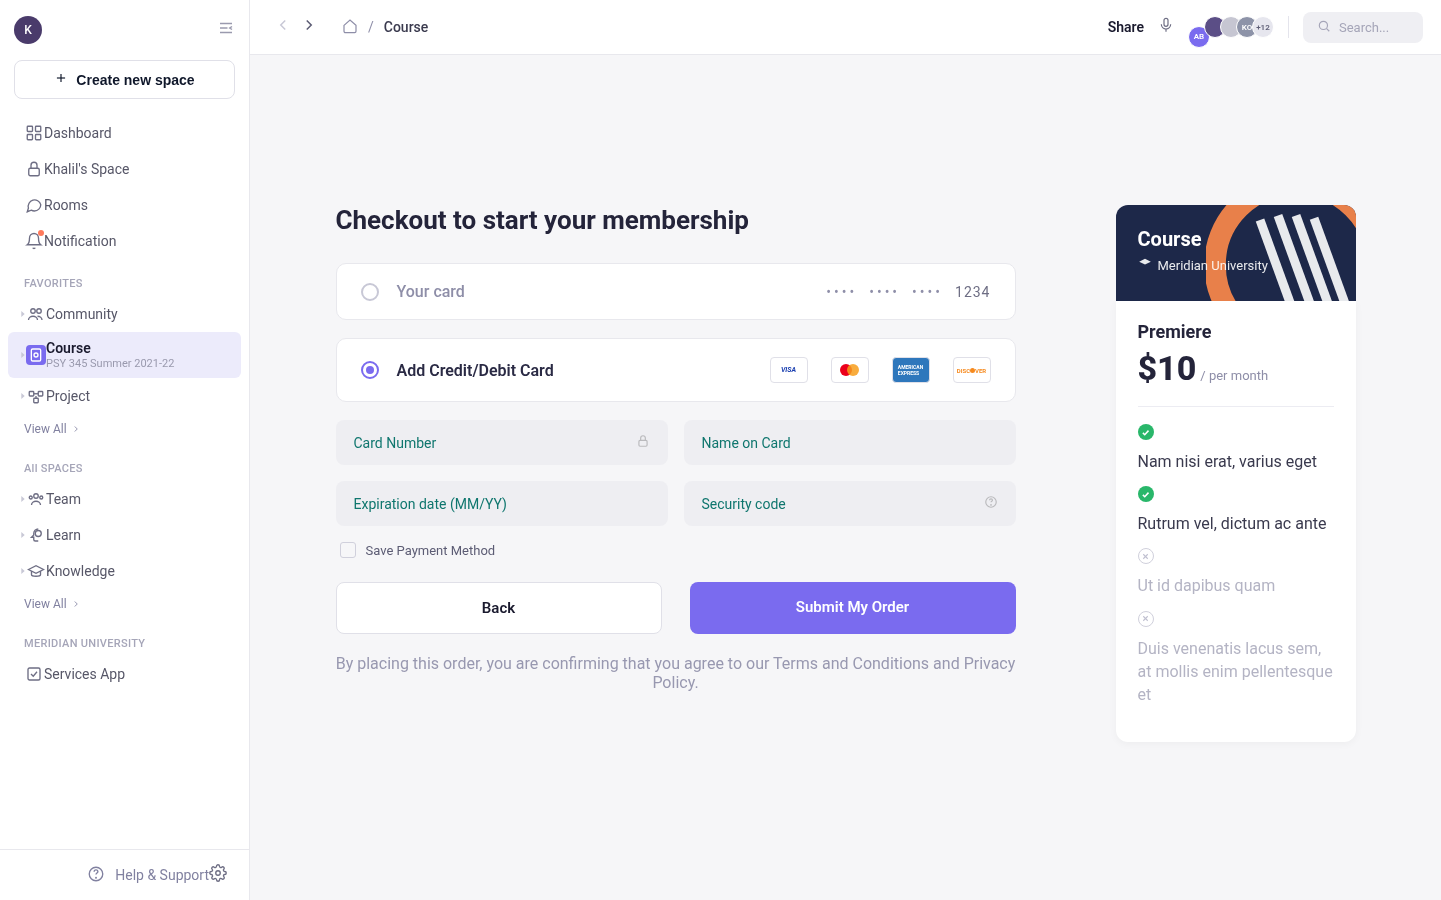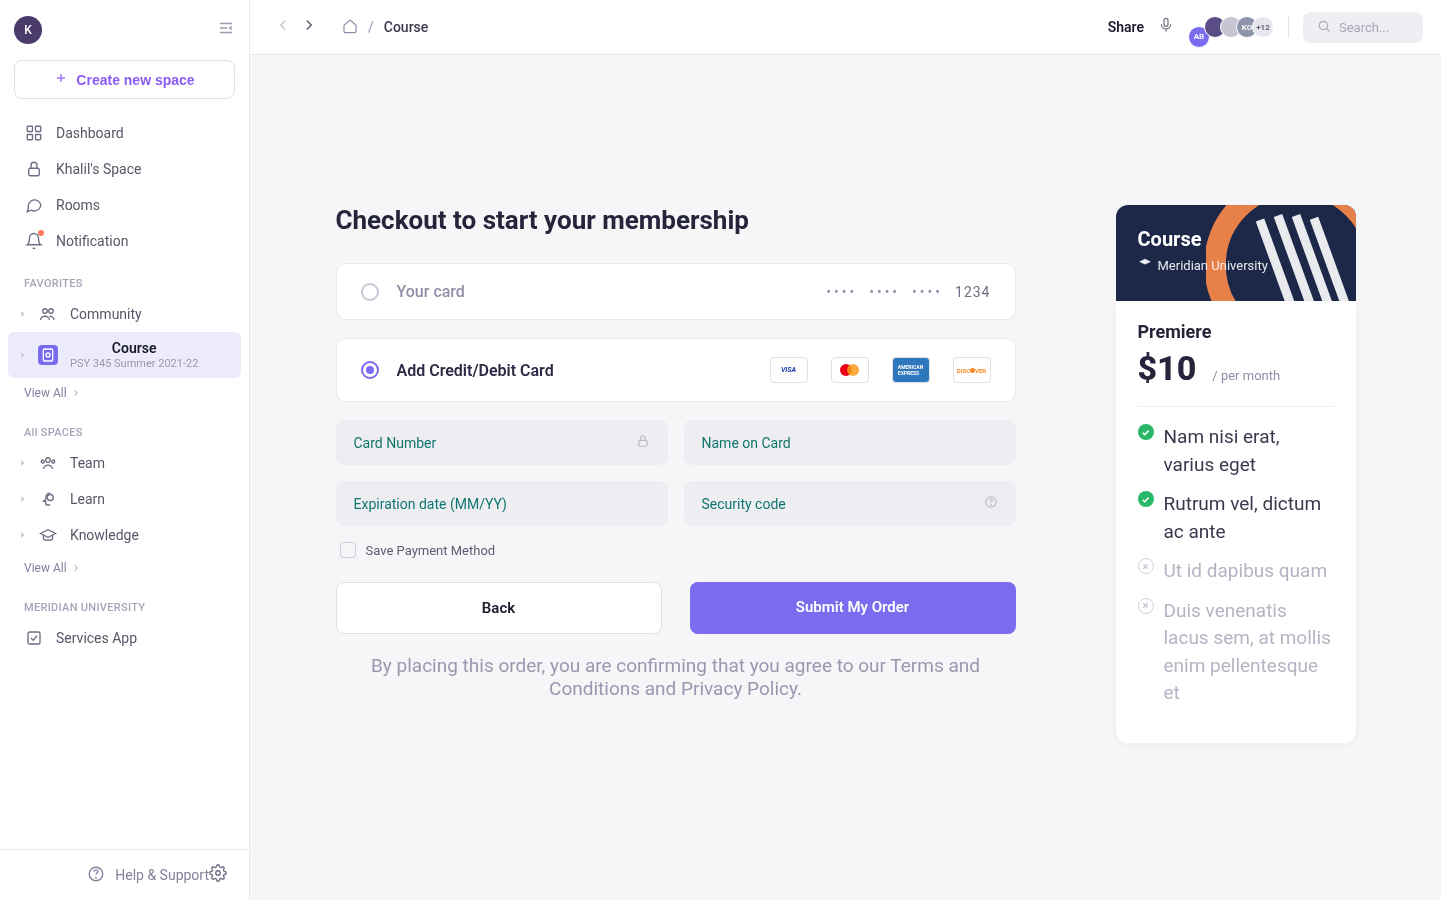--- a/index.html
+++ b/index.html
@@ -47,38 +47,36 @@
       padding: 10px 0;
       border: 1px solid #e0e0e8;
       border-radius: 8px;
       background: #fff;
       display: flex;
       align-items: center;
       justify-content: center;
       gap: 8px;
       font-size: 14px;
       font-weight: 600;
-      color: #8b5cf6;
+      color: #0f172a;
       cursor: pointer;
     }
     .side-scroll {
       flex: 1;
       overflow-y: auto;
       padding: 0 8px;
     }
     .nav-item {
       display: flex;
       align-items: center;
-      gap: 12px;
       padding: 8px 16px;
       border-radius: 6px;
       color: #575768;
       font-size: 14px;
       cursor: pointer;
-      text-align: center;
     }
     .nav-item.active {
       background: #ecebfb;
       color: #1a1a2e;
       font-weight: 600;
     }
     .nav-item-sub {
       font-size: 11px;
       font-weight: 400;
       color: #9a9aae;
@@ -292,21 +290,21 @@
       padding: 16px 0;
       border-radius: 8px;
       font-size: 15px;
       font-weight: 600;
       text-align: center;
       cursor: pointer;
     }
     .btn-ghost { background: #fff; border: 1px solid #e0e0e8; color: #1a1a2e; }
     .btn-primary { background: #7a6bef; color: #fff; }
     .disclaimer {
-      font-size: 19px;
+      font-size: 16px;
       color: #9898b0;
       text-align: center;
     }
     
     .plan-col { width: 240px; }
     .plan-header {
       background: #1d2849;
       border-radius: 12px 12px 0 0;
       padding: 22px 22px;
       color: #fff;
@@ -325,28 +323,29 @@
       display: flex; align-items: center; gap: 6px;
       position: relative; z-index: 1;
     }
     .plan-body {
       background: #fff;
       border-radius: 0 0 12px 12px;
       padding: 20px 22px 24px;
       box-shadow: 0 2px 8px rgba(0,0,0,0.04);
     }
     .plan-tier { font-size: 18px; font-weight: 700; color: #24243a; margin-bottom: 6px; }
-    .plan-price { display: flex; align-items: baseline; gap: 16px; margin-bottom: 18px; }
+    .plan-price { display: flex; align-items: baseline; gap: 4px; margin-bottom: 18px; }
     .plan-amount { font-size: 34px; font-weight: 800; color: #24243a; }
     .plan-period { font-size: 13px; color: #8e8ea8; }
     .plan-div { height: 1px; background: #ececf2; margin-bottom: 16px; }
     .plan-feat {
       display: flex; align-items: flex-start; gap: 10px;
-      font-size: 19px; color: #3a3a4e; margin-bottom: 12px;
+      font-size: 16px; color: #3a3a4e; margin-bottom: 12px;
       line-height: 1.45;
+      flex-direction: column;
     }
     .plan-feat.disabled { color: #b4b4c4; }
     .feat-icon {
       width: 16px; height: 16px; border-radius: 50%;
       display: flex; align-items: center; justify-content: center;
       flex-shrink: 0;
       margin-top:1px;
     }
     .feat-icon.ok { background: #29b76a; color: #fff; }
     .feat-icon.no { border: 1.5px solid #d0d0dc; color: #c0c0d0; }
@@ -435,20 +434,35 @@
       <span class="nav-icon nav-icon-box">
           <svg width="16" height="16" viewBox="0 0 24 24" fill="none" stroke="currentColor" stroke-width="2">
             <rect x="5" y="3" width="14" height="18" rx="2"></rect>
             <circle cx="12" cy="12" r="3"></circle>
           </svg>
         </span>
       <div>
         <div>Course</div>
         <div class="nav-item-sub">PSY 345 Summer 2021-22</div>
       </div>
+    </div>
+    <div class="nav-item">
+      <span class="chevron-tiny"><svg width="10" height="10" viewBox="0 0 24 24" fill="currentColor">
+            <polygon points="8,5 16,12 8,19"></polygon>
+          </svg></span>
+      <span class="nav-icon">
+          <svg width="18" height="18" viewBox="0 0 24 24" fill="none" stroke="currentColor" stroke-width="1.8">
+            <rect x="3" y="6" width="6" height="6" rx="1"></rect>
+            <rect x="15" y="6" width="6" height="6" rx="1"></rect>
+            <rect x="9" y="15" width="6" height="6" rx="1"></rect>
+            <line x1="9" y1="9" x2="15" y2="9"></line>
+            <line x1="12" y1="12" x2="12" y2="15"></line>
+          </svg>
+        </span>
+      <span>Project</span>
     </div>
     <div class="view-all">
       <span>View All</span>
       <svg width="10" height="10" viewBox="0 0 24 24" fill="none" stroke="currentColor" stroke-width="2">
           <polyline points="9 18 15 12 9 6"></polyline>
         </svg>
     </div>
 
     <div class="section-label">All SPACES</div>
     <div class="nav-item">

